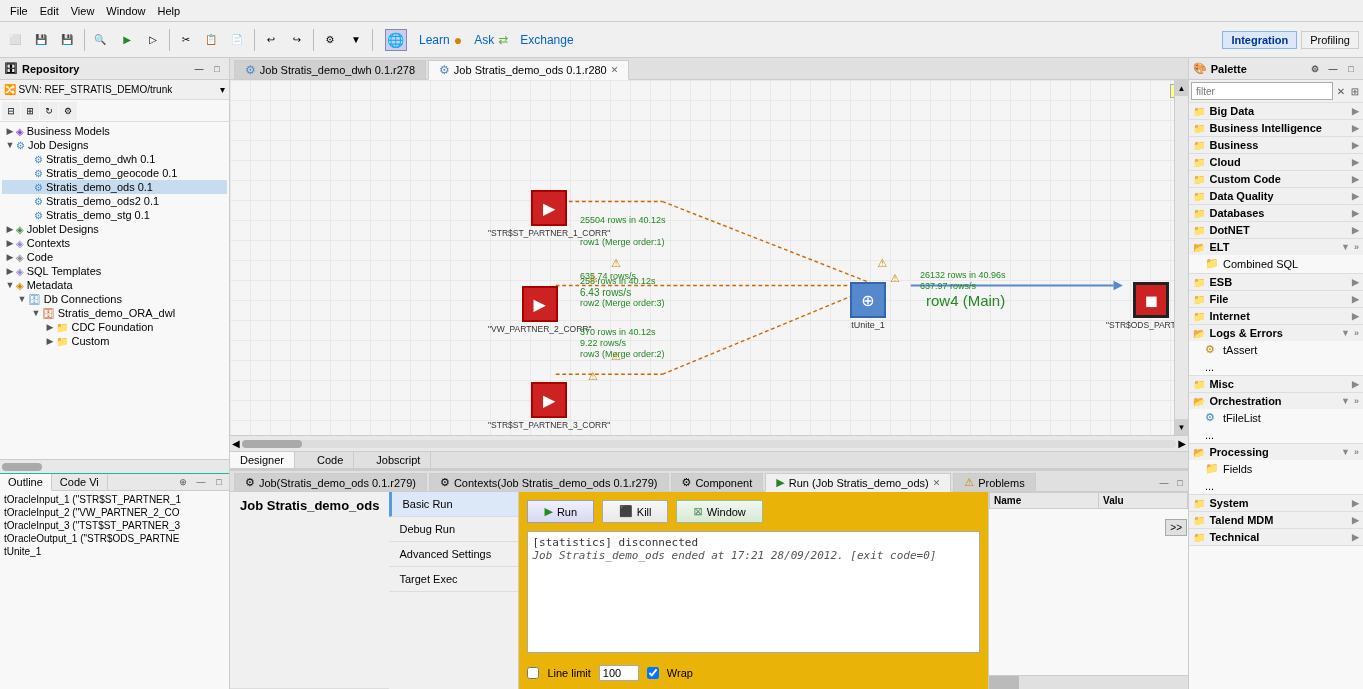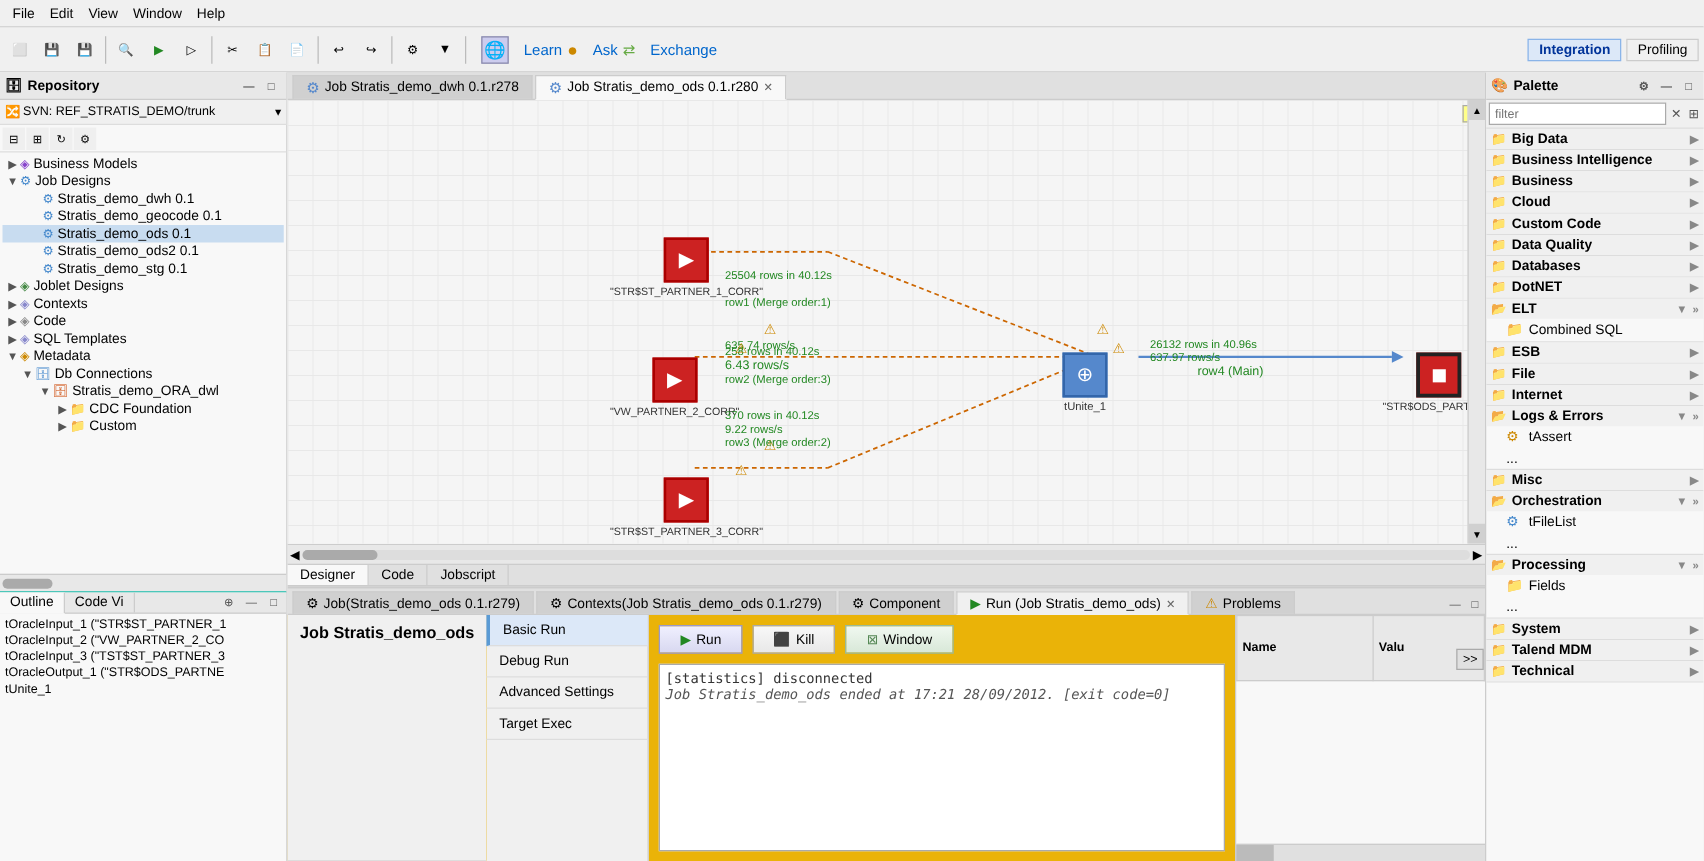--- a/index.html
+++ b/index.html
@@ -54,21 +54,21 @@
     .editor-tabs { display: flex; background: #e0e0e0; border-bottom: 1px solid #ccc; align-items: flex-end; padding-left: 4px; padding-top: 2px; }
     .editor-tab { padding: 2px 10px; font-size: 11px; cursor: pointer; border: 1px solid #ccc; border-bottom: none; margin-right: 2px; background: #d0d0d0; display: flex; align-items: center; gap: 4px; }
     .editor-tab.active { background: #f8f8f8; border-bottom: 1px solid #f8f8f8; margin-bottom: -1px; }
     .tab-close { font-size: 9px; cursor: pointer; color: #666; }
     
     
     .canvas-area { flex: 1; background: #f5f5f5; position: relative; overflow: hidden; min-height: 200px; }
     .canvas-content { width: 100%; height: 100%; position: relative; background: linear-gradient(#e8e8e8 1px, transparent 1px), linear-gradient(90deg, #e8e8e8 1px, transparent 1px); background-size: 20px 20px; background-color: #f5f5f5; }
     
     
-    .canvas-tabs { display: flex; background: #e0e0e0; border-top: 1px solid #ccc; border-bottom: 1px solid #ccc; }
+    .canvas-tabs { display: flex; background: #e0e0e0; border-top: 1px solid #ccc; border-bottom: 1px solid #ccc; gap: 12px; }
     .canvas-tab { padding: 2px 10px; font-size: 11px; cursor: pointer; border-right: 1px solid #ccc; }
     .canvas-tab.active { background: #f8f8f8; }
     
     
     .h-scrollbar { height: 16px; background: #e8e8e8; border-top: 1px solid #ccc; display: flex; align-items: center; padding: 0 2px; }
     
     
     .bottom-panel { height: 220px; border-top: 2px solid #ccc; display: flex; flex-direction: column; }
     .bottom-panel-tabs { display: flex; background: #e0e0e0; border-bottom: 1px solid #ccc; align-items: flex-end; padding-left: 4px; padding-top: 2px; }
     .bottom-tab { padding: 2px 10px; font-size: 11px; cursor: pointer; border: 1px solid #ccc; border-bottom: none; margin-right: 2px; background: #d0d0d0; display: flex; align-items: center; gap: 4px; white-space: nowrap; }
@@ -98,21 +98,21 @@
     .log-line { color: #333; }
     .log-italic { color: #555; font-style: italic; }
     
     .log-options { display: flex; align-items: center; gap: 8px; font-size: 11px; padding-top: 4px; }
     .log-checkbox { width: 12px; height: 12px; cursor: pointer; }
     
     
     .context-panel { width: 200px; border-left: 1px solid #ccc; background: #f8f8f8; display: flex; flex-direction: column; }
     .context-header { padding: 4px 8px; font-size: 11px; background: #e8e8e8; border-bottom: 1px solid #ccc; display: flex; align-items: center; gap: 4px; }
     .context-table { width: 100%; border-collapse: collapse; font-size: 10px; }
-    .context-table th { background: #e8e8e8; border: 1px solid #ccc; padding: 20px 4px; text-align: left; }
+    .context-table th { background: #e8e8e8; border: 1px solid #ccc; padding: 2px 4px; text-align: left; }
     .context-scrollbar-h { height: 14px; background: #e0e0e0; border-top: 1px solid #ccc; }
     
     
     .right-panel { width: 175px; border-left: 1px solid #ccc; background: #f8f8f8; display: flex; flex-direction: column; }
     .palette-header { display: flex; align-items: center; background: #e8e8e8; border-bottom: 1px solid #ccc; padding: 2px 4px; height: 22px; font-size: 11px; font-weight: bold; }
     .palette-toolbar { display: flex; align-items: center; padding: 2px; gap: 2px; border-bottom: 1px solid #ddd; background: #f0f0f0; }
     .palette-filter { flex: 1; border: 1px solid #aaa; height: 18px; padding: 0 4px; font-size: 10px; }
     .palette-icon-btn { width: 18px; height: 18px; cursor: pointer; display: flex; align-items: center; justify-content: center; font-size: 10px; color: #555; }
     
     .palette-content { flex: 1; overflow: auto; }
@@ -388,21 +388,21 @@
         <div style="position:absolute;left:350px;top:196px;font-size:9px;color:#228822;white-space:nowrap;">258 rows in 40.12s</div>
         <div style="position:absolute;left:350px;top:207px;font-size:10px;color:#228822;white-space:nowrap;">6.43 rows/s</div>
         <div style="position:absolute;left:350px;top:218px;font-size:9px;color:#228822;white-space:nowrap;">row2 (Merge order:3)</div>
 
         <div style="position:absolute;left:350px;top:247px;font-size:9px;color:#228822;white-space:nowrap;">370 rows in 40.12s</div>
         <div style="position:absolute;left:350px;top:258px;font-size:9px;color:#228822;white-space:nowrap;">9.22 rows/s</div>
         <div style="position:absolute;left:350px;top:269px;font-size:9px;color:#228822;white-space:nowrap;">row3 (Merge order:2)</div>
 
         <div style="position:absolute;left:690px;top:190px;font-size:9px;color:#228822;white-space:nowrap;">26132 rows in 40.96s</div>
         <div style="position:absolute;left:690px;top:201px;font-size:9px;color:#228822;white-space:nowrap;">637.97 rows/s</div>
-        <div style="position:absolute;left:728px;top:212px;font-size:10px;color:#228822;white-space:nowrap;">row4 (Main)</div>
+        <div style="position:absolute;left:696px;top:212px;font-size:15px;color:#228822;white-space:nowrap;">row4 (Main)</div>
 
         <div style="position:absolute;left:358px;top:192px;font-size:11px;color:#cc8800;">⚠</div>
         <div style="position:absolute;left:358px;top:290px;font-size:11px;color:#cc8800;">⚠</div>
         <div style="position:absolute;left:660px;top:192px;font-size:11px;color:#cc8800;">⚠</div>
 
       </div>
 
       <div style="position:absolute;right:0;top:0;width:14px;height:100%;background:#e8e8e8;border-left:1px solid #ccc;display:flex;flex-direction:column;">
         <div style="width:100%;height:16px;background:#d0d0d0;display:flex;align-items:center;justify-content:center;font-size:8px;cursor:pointer;">▲</div>
         <div style="flex:1;"></div>
@@ -480,20 +480,27 @@
                   <span style="color:#558855;">⊠</span>
                   <span>Window</span>
                 </button>
               </div>
 
               <div class="log-area">
                 <div class="log-line">[statistics] disconnected</div>
                 <div class="log-italic">Job Stratis_demo_ods ended at 17:21 28/09/2012. [exit code=0]</div>
               </div>
 
+              <div class="log-options">
+                <input type="checkbox" class="log-checkbox" style="">
+                <span>Line limit</span>
+                <input type="text" style="width: 40px; border: 1px solid rgb(170, 170, 170); font-size: 11px; padding: 1px 3px;" value="100">
+                <input type="checkbox" class="log-checkbox" checked="" style="">
+                <span>Wrap</span>
+              </div>
             </div>
           </div>
         </div>
 
         <div class="context-panel">
           <table class="context-table">
             <thead>
               <tr>
                 <th>Name</th>
                 <th>Valu</th>

